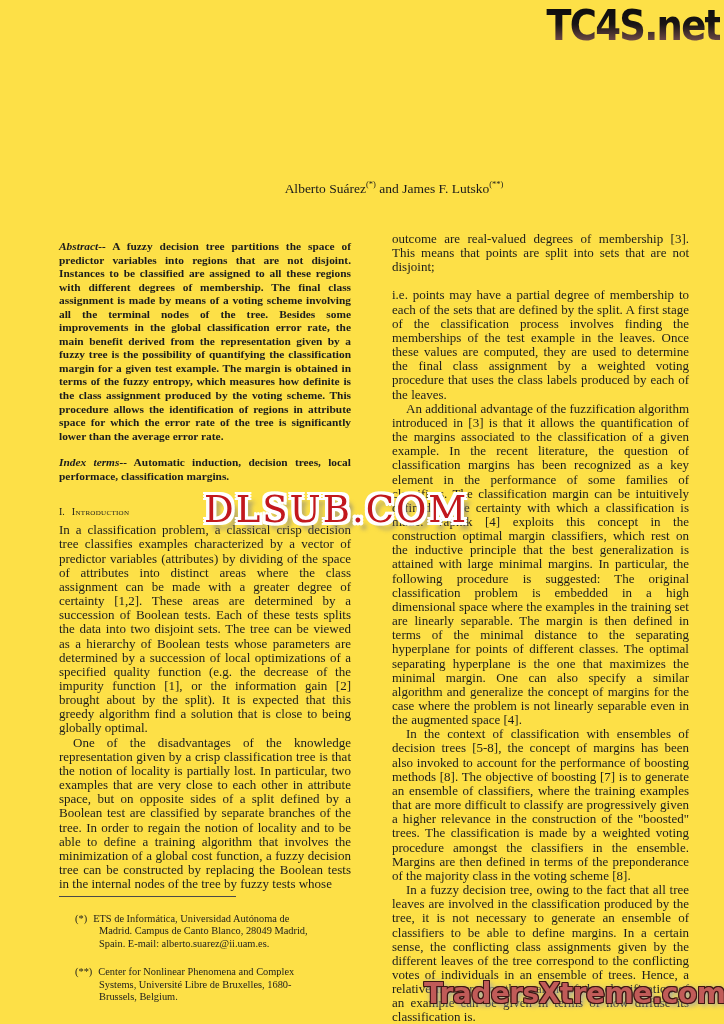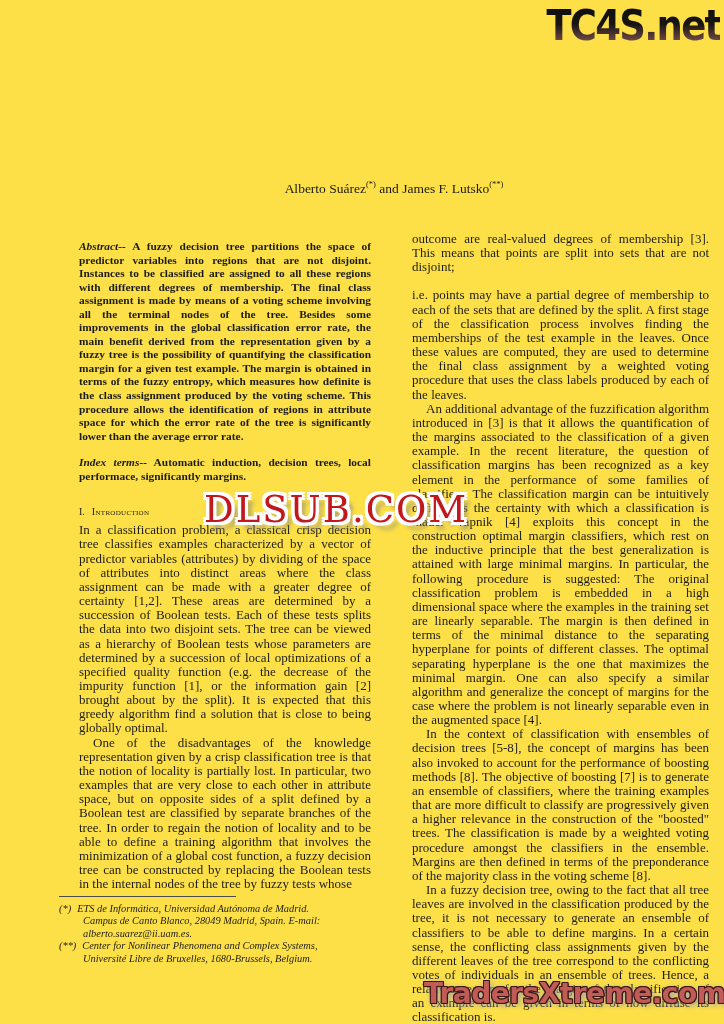--- a/index.html
+++ b/index.html
@@ -75,21 +75,21 @@
   .authors {
     position: absolute; top: 179px; left: 0; width: 724px;
     text-align: center;
     font-size: 13.5px;
     color: #1a1a1a;
     padding-left: 32px;
   }
   .authors sup { font-size: 8.5px; vertical-align: super; }
 
   
-  .col { position: absolute; text-align: justify; margin-left: 20px; }
+  .col { position: absolute; text-align: justify; }
   .col-left  { left: 59px;  top: 240px; width: 292px; }
   .col-right { left: 392px; top: 232px; width: 297px; }
 
   .abstract, .index-terms {
     font-weight: bold;
     font-size: 11.4px; line-height: 13.55px;
     margin: 0;
   }
   .index-terms { margin-top: 13px; }
   .lead { font-style: italic; }
@@ -115,43 +115,42 @@
     position: absolute; left: 59px; top: 896px; width: 276px;
     font-size: 10.4px; line-height: 12.4px;
     text-align: left;
   }
   .footnote-rule {
     width: 177px; height: 0;
     border-top: 1px solid #4a4a4a;
     margin-bottom: 6px;
   }
   .footnote {
-    margin: 0;
+    margin: 16px;
     padding-left: 24px;
     text-indent: -24px;
-    font-style: italic;
   }
   .footnote .fn-marker { margin-right: 6px; }
 </style>
 </head>
 <body>
 
 <div class="page">
 
   <div class="wm-top">TC4S.net</div>
 
 
   <div class="authors">
     <span>Alberto Suárez</span><sup>(*)</sup><span>  and </span><span>James F. Lutsko</span><sup>(**)</sup>
   </div>
 
   <div class="col col-left">
     <p class="abstract"><span class="lead">Abstract--</span><span> A fuzzy decision tree partitions the space of predictor variables into regions that are not disjoint. Instances to be classified are assigned to all these regions with different degrees of membership. The final class assignment is made by means of a voting scheme involving all the terminal nodes of the tree. Besides some improvements in the global classification error rate, the main benefit derived from the representation given by a fuzzy tree is the possibility of quantifying the classification margin for a given test example. The margin is obtained in terms of the fuzzy entropy, which measures how definite is the class assignment produced by the voting scheme. This procedure allows the identification of regions in attribute space for which the error rate of the tree is significantly lower than the average error rate.</span></p>
 
-    <p class="index-terms"><span class="lead">Index terms--</span><span> Automatic induction, decision trees, local performace, significantly margins.</span></p>
+    <p class="index-terms"><span class="lead">Index terms--</span><span> Automatic induction, decision trees, local performace, classification margins.</span></p>
 
     <div class="section-heading">
       <span class="hnum">I.</span><span class="hlabel">Introduction</span>
     </div>
 
     <p class="body-p">In a classification problem, a classical crisp decision tree classifies examples characterized by a vector of predictor variables (attributes) by dividing of the space of attributes into distinct areas where the class assignment can be made with a greater degree of certainty [1,2]. These areas are determined by a succession of Boolean tests. Each of these tests splits the data into two disjoint sets. The tree can be viewed as a hierarchy of Boolean tests whose parameters are determined by a succession of local optimizations of a specified quality function (e.g. the decrease of the impurity function [1], or the information gain [2] brought about by the split). It is expected that this greedy algorithm find a solution that is close to being globally optimal.</p>
     <p class="body-p indent">One of the disadvantages of the knowledge representation given by a crisp classification tree is that the notion of locality is partially lost. In particular, two examples that are very close to each other in attribute space, but on opposite sides of a split defined by a Boolean test are classified by separate branches of the tree. In order to regain the notion of locality and to be able to define a training algorithm that involves the minimization of a global cost function, a fuzzy decision tree can be constructed by replacing the Boolean tests in the internal nodes of the tree by fuzzy tests whose</p>
   </div>
 
   <div class="col col-right">

